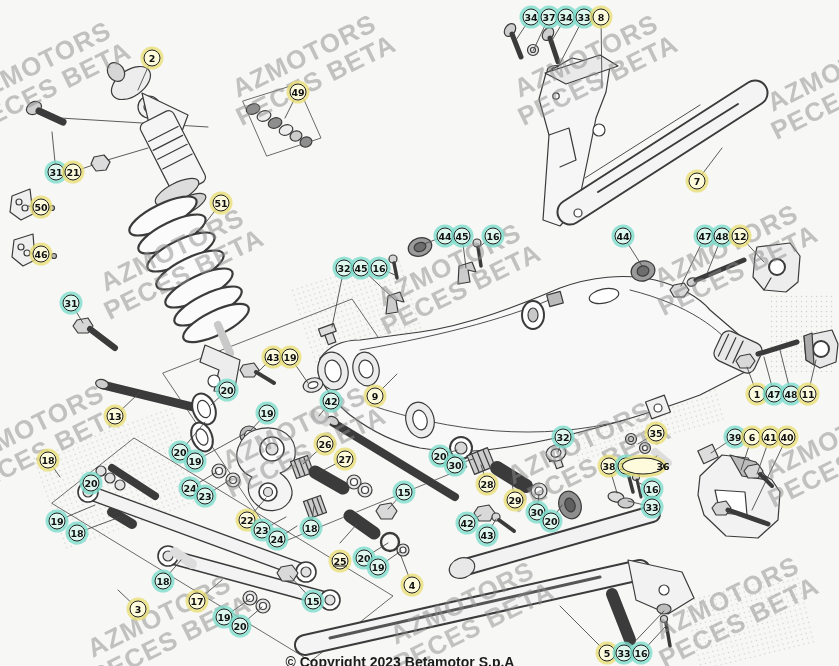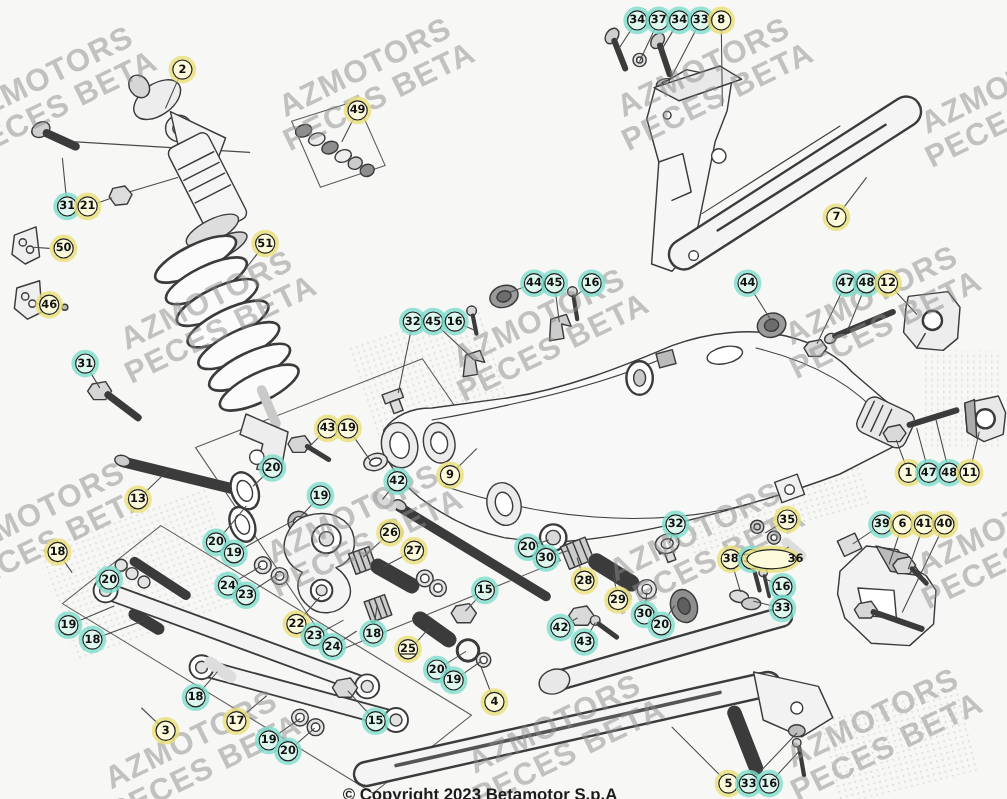--- a/index.html
+++ b/index.html
@@ -494,21 +494,21 @@
       <div class="wm" style="left: 733px; top: 610px;">
         <div>AZMOTORS</div>
         <div>PECES BETA</div>
       </div>
     </div>
 <div id="callouts">
       <div class="callout yellow" style="left: 152px; top: 58px;">2</div>
       <div class="callout yellow" style="left: 298px; top: 92px;">49</div>
       <div class="callout cyan" style="left: 56px; top: 172px;">31</div>
       <div class="callout yellow" style="left: 73px; top: 172px; text-align: center;">21</div>
-      <div class="callout yellow" style="left: 53px; top: 207px;">50</div>
+      <div class="callout yellow" style="left: 41px; top: 207px;">50</div>
       <div class="callout yellow" style="left: 41px; top: 254px;">46</div>
       <div class="callout yellow" style="left: 221px; top: 203px;">51</div>
       <div class="callout cyan" style="left: 71px; top: 303px;">31</div>
       <div class="callout cyan" style="left: 531px; top: 17px;">34</div>
       <div class="callout cyan" style="left: 549px; top: 17px;">37</div>
       <div class="callout cyan" style="left: 566px; top: 17px;">34</div>
       <div class="callout cyan" style="left: 584px; top: 17px;">33</div>
       <div class="callout yellow" style="left: 601px; top: 17px;">8</div>
       <div class="callout yellow" style="left: 697px; top: 181px;">7</div>
       <div class="callout cyan" style="left: 445px; top: 236px;">44</div>
@@ -534,21 +534,21 @@
       <div class="callout cyan" style="left: 195px; top: 461px;">19</div>
       <div class="callout yellow" style="left: 48px; top: 460px;">18</div>
       <div class="callout cyan" style="left: 91px; top: 483px;">20</div>
       <div class="callout cyan" style="left: 190px; top: 488px;">24</div>
       <div class="callout cyan" style="left: 205px; top: 496px;">23</div>
       <div class="callout cyan" style="left: 404px; top: 492px;">15</div>
       <div class="callout yellow" style="left: 247px; top: 520px; text-align: right;">22</div>
       <div class="callout cyan" style="left: 262px; top: 530px;">23</div>
       <div class="callout cyan" style="left: 277px; top: 539px;">24</div>
       <div class="callout cyan" style="left: 311px; top: 528px;">18</div>
-      <div class="callout yellow" style="left: 340px; top: 541px; text-decoration: underline;">25</div>
+      <div class="callout yellow" style="left: 340px; top: 561px; text-decoration: underline;">25</div>
       <div class="callout cyan" style="left: 364px; top: 558px;">20</div>
       <div class="callout cyan" style="left: 378px; top: 567px;">19</div>
       <div class="callout cyan" style="left: 57px; top: 521px;">19</div>
       <div class="callout cyan" style="left: 77px; top: 533px;">18</div>
       <div class="callout cyan" style="left: 163px; top: 581px;">18</div>
       <div class="callout yellow" style="left: 197px; top: 601px;">17</div>
       <div class="callout yellow" style="left: 138px; top: 609px;">3</div>
       <div class="callout cyan" style="left: 224px; top: 617px;">19</div>
       <div class="callout cyan" style="left: 240px; top: 626px;">20</div>
       <div class="callout cyan" style="left: 313px; top: 601px;">15</div>

